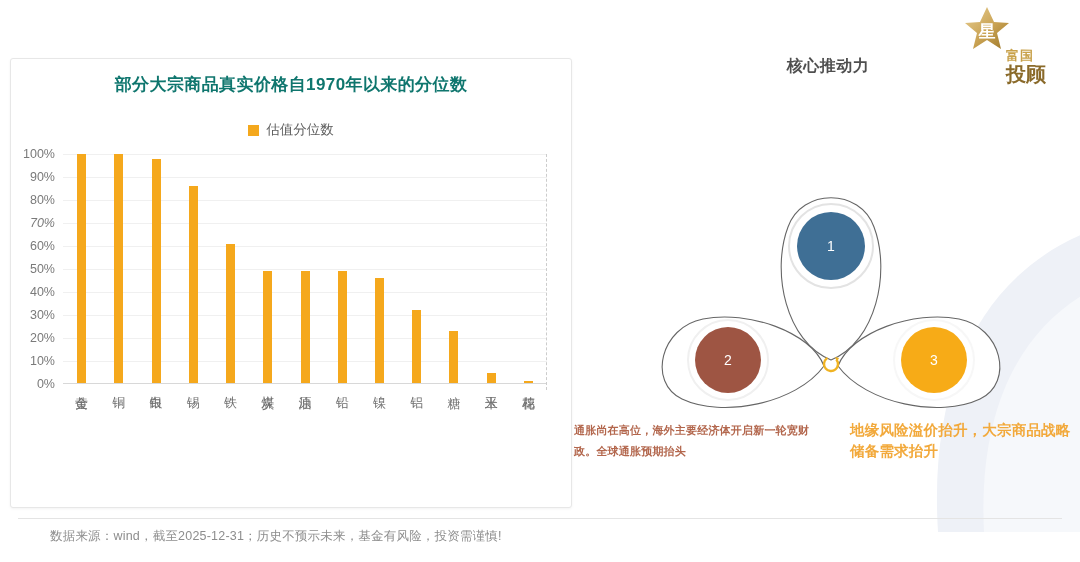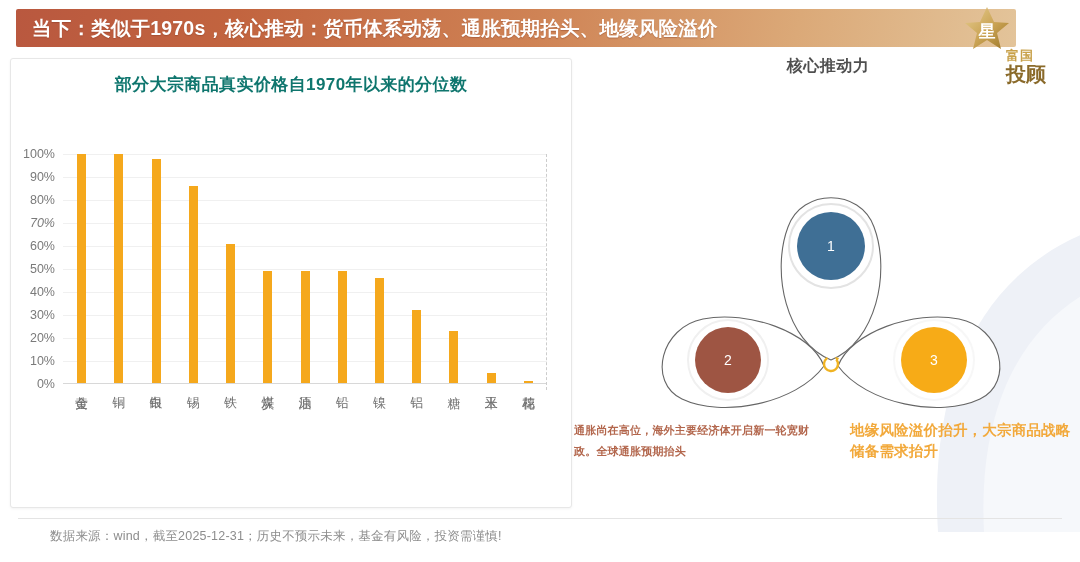--- a/index.html
+++ b/index.html
@@ -215,23 +215,20 @@
     position: absolute; left: 50px; top: 528px;
     font-size: 12.5px; color: #8d8d8d;
     letter-spacing: .2px;
   }
 </style>
 </head>
 <body>
 
 <div id="slide">
 
-  <div id="header-banner">
-    <div id="header-title">当下：类似于1970s，核心推动：货币体系动荡、通胀预期抬头、地缘风险溢价</div>
-  </div>
 
   <div id="logo">
     <svg id="logo-star" viewBox="0 0 46 44">
       <defs>
         <linearGradient id="gstar" x1="0" y1="0" x2="1" y2="1">
           <stop offset="0%" stop-color="#e8cf93"></stop>
           <stop offset="55%" stop-color="#c9a253"></stop>
           <stop offset="100%" stop-color="#9a7526"></stop>
         </linearGradient>
       </defs>
@@ -241,20 +238,24 @@
     <div id="logo-text">
       <div class="logo-line1">富国</div>
       <div class="logo-line2">投顾</div>
     </div>
   </div>
 
   <div id="chart-card">
 
     <div id="chart-title">部分大宗商品真实价格自1970年以来的分位数</div>
 
+    <div id="chart-legend">
+      <span id="legend-swatch"></span>
+      <span id="legend-label">估值分位数</span>
+    </div>
 
     <div id="y-labels">
         <div class="y-label" style="top: 0%; margin-left: 13px;">100%</div>
         <div class="y-label" style="top: 10%;">90%</div>
         <div class="y-label" style="top: 20%;">80%</div>
         <div class="y-label" style="top: 30%; font-style: italic;">70%</div>
         <div class="y-label" style="top: 40%;">60%</div>
         <div class="y-label" style="top: 50%;">50%</div>
         <div class="y-label" style="top: 60%;">40%</div>
         <div class="y-label" style="top: 70%;">30%</div>

